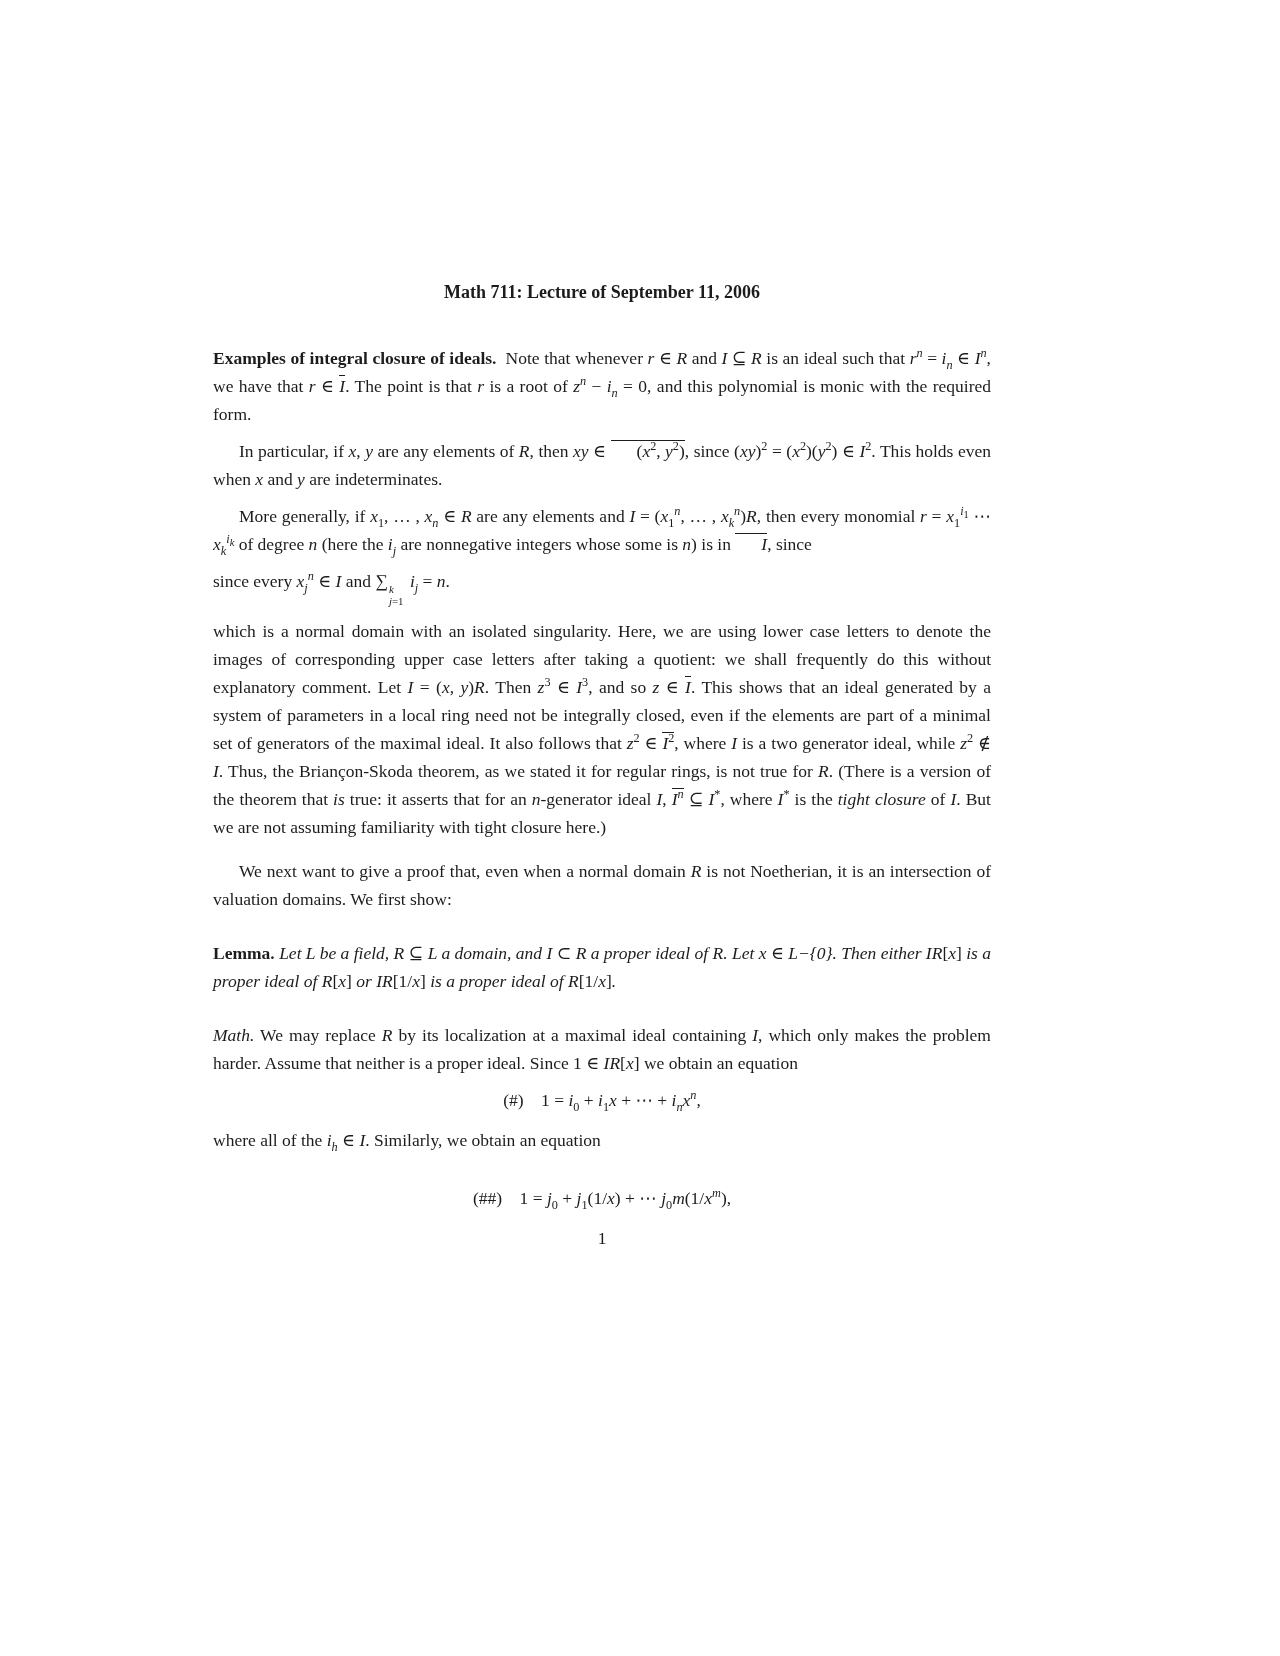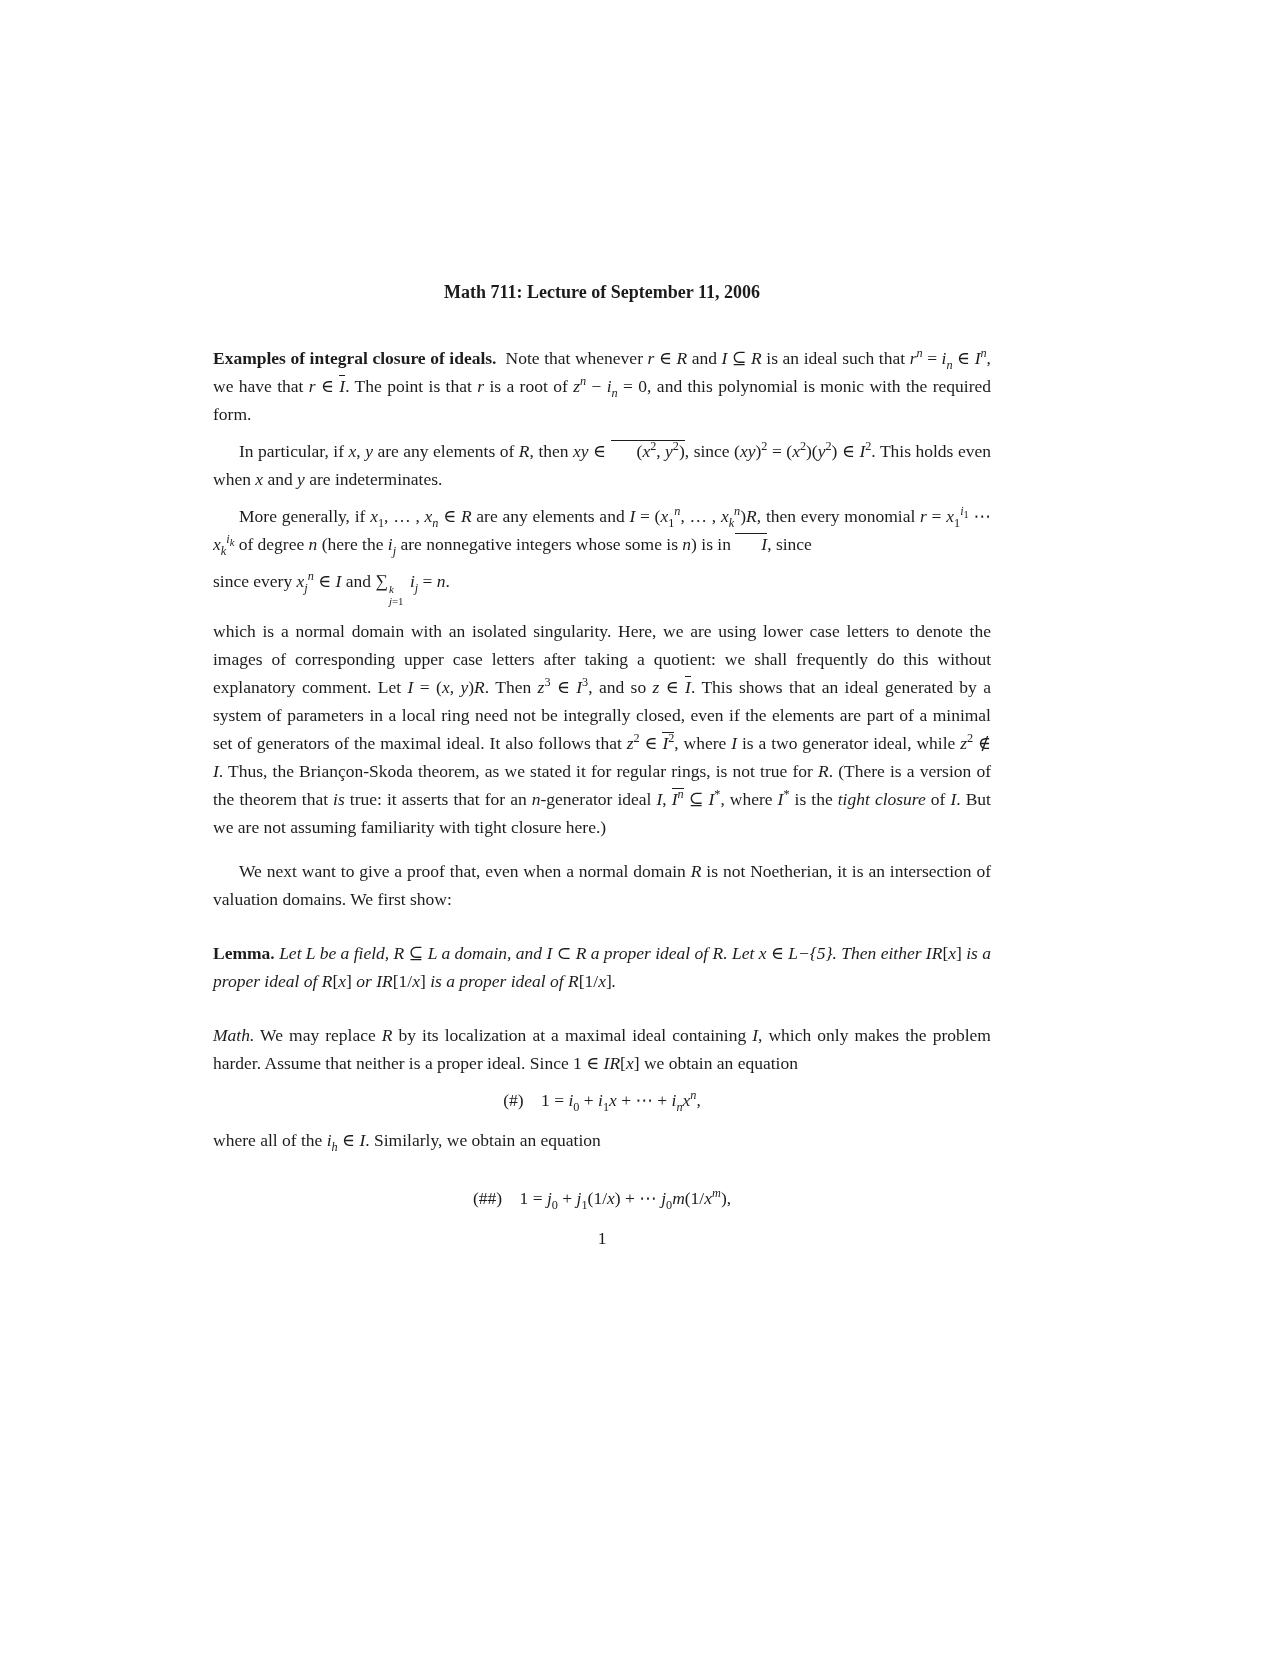--- a/index.html
+++ b/index.html
@@ -85,21 +85,21 @@
           <span><i>k</i></span>
           <span><i>j</i>=1</span>
         </span> <i>i</i><sub><i>j</i></sub> = <i>n</i>.</p>
 
 
 
     <p class="para noindent">which is a normal domain with an isolated singularity. Here, we are using lower case letters to denote the images of corresponding upper case letters after taking a quotient: we shall frequently do this without explanatory comment. Let <i>I</i> = (<i>x</i>, <i>y</i>)<i>R</i>. Then <i>z</i><sup>3</sup> ∈ <i>I</i><sup>3</sup>, and so <i>z</i> ∈ <span class="ov"><i>I</i></span>. This shows that an ideal generated by a system of parameters in a local ring need not be integrally closed, even if the elements are part of a minimal set of generators of the maximal ideal. It also follows that <i>z</i><sup>2</sup> ∈ <span class="ov"><i>I</i><sup>2</sup></span>, where <i>I</i> is a two generator ideal, while <i>z</i><sup>2</sup> ∉ <i>I</i>. Thus, the Briançon-Skoda theorem, as we stated it for regular rings, is not true for <i>R</i>. (There is a version of the theorem that <i>is</i> true: it asserts that for an <i>n</i>-generator ideal <i>I</i>, <span class="ov"><i>I</i><sup><i>n</i></sup></span> ⊆ <i>I</i><sup>*</sup>, where <i>I</i><sup>*</sup> is the <i>tight closure</i> of <i>I</i>. But we are not assuming familiarity with tight closure here.)</p>
 
     <p class="para indent small-space-before">We next want to give a proof that, even when a normal domain <i>R</i> is not Noetherian, it is an intersection of valuation domains. We first show:</p>
 
-    <p class="para noindent space-before"><b>Lemma.</b> <i>Let L be a field, R ⊆ L a domain, and I ⊂ R a proper ideal of R. Let x ∈ L−{5}. Then either IR</i>[<i>x</i>]<i> is a proper ideal of R</i>[<i>x</i>]<i> or IR</i>[1/<i>x</i>]<i> is a proper ideal of R</i>[1/<i>x</i>]<i>.</i></p>
+    <p class="para noindent space-before"><b>Lemma.</b> <i>Let L be a field, R ⊆ L a domain, and I ⊂ R a proper ideal of R. Let x ∈ L−{0}. Then either IR</i>[<i>x</i>]<i> is a proper ideal of R</i>[<i>x</i>]<i> or IR</i>[1/<i>x</i>]<i> is a proper ideal of R</i>[1/<i>x</i>]<i>.</i></p>
 
     <p class="para noindent space-before"><i>Math.</i> We may replace <i>R</i> by its localization at a maximal ideal containing <i>I</i>, which only makes the problem harder. Assume that neither is a proper ideal. Since 1 ∈ <i>IR</i>[<i>x</i>] we obtain an equation</p>
 
     <p class="para display">(#)&nbsp;&nbsp;&nbsp;&nbsp;1 = <i>i</i><sub>0</sub> + <i>i</i><sub>1</sub><i>x</i> + ⋯ + <i>i</i><sub><i>n</i></sub><i>x</i><sup><i>n</i></sup>,</p>
 
     <p class="para noindent">where all of the <i>i</i><sub><i>h</i></sub> ∈ <i>I</i>. Similarly, we obtain an equation</p>
 
     <p class="para display wide-gap">(##)&nbsp;&nbsp;&nbsp;&nbsp;1 = <i>j</i><sub>0</sub> + <i>j</i><sub>1</sub>(1/<i>x</i>) + ⋯ <i>j</i><sub>0</sub><i>m</i>(1/<i>x</i><sup><i>m</i></sup>),</p>
 
     <div class="page-number">1</div>

